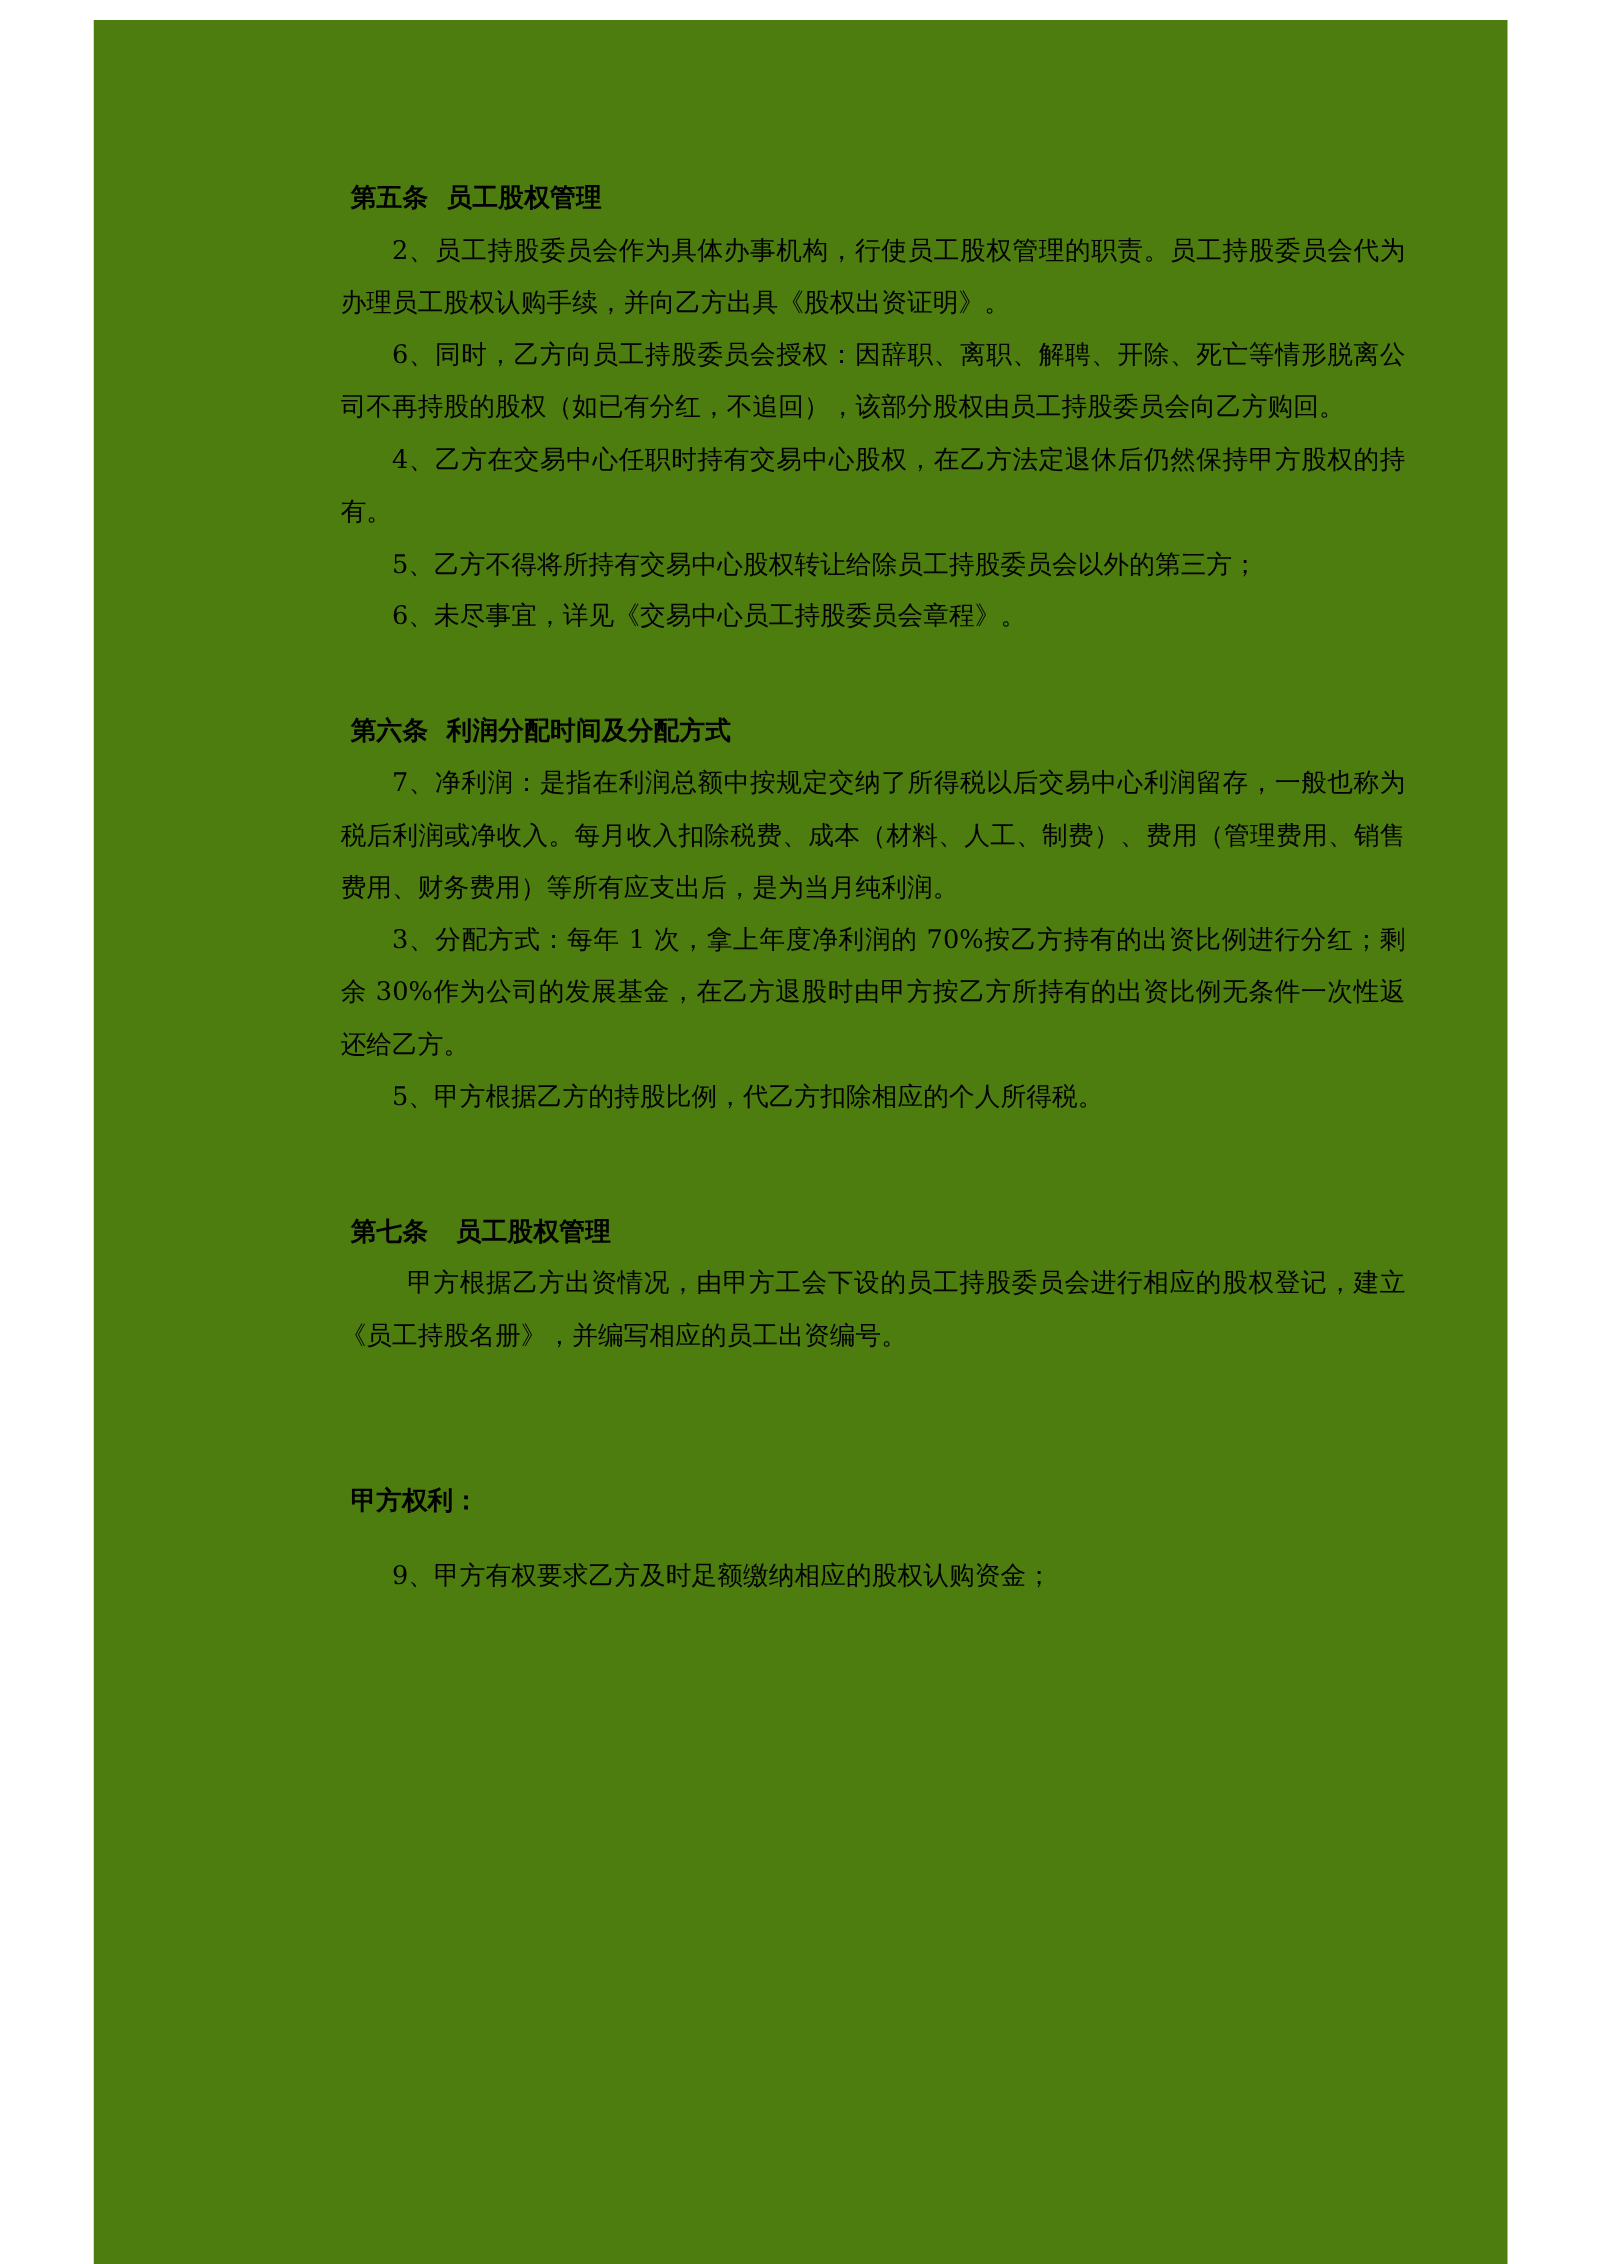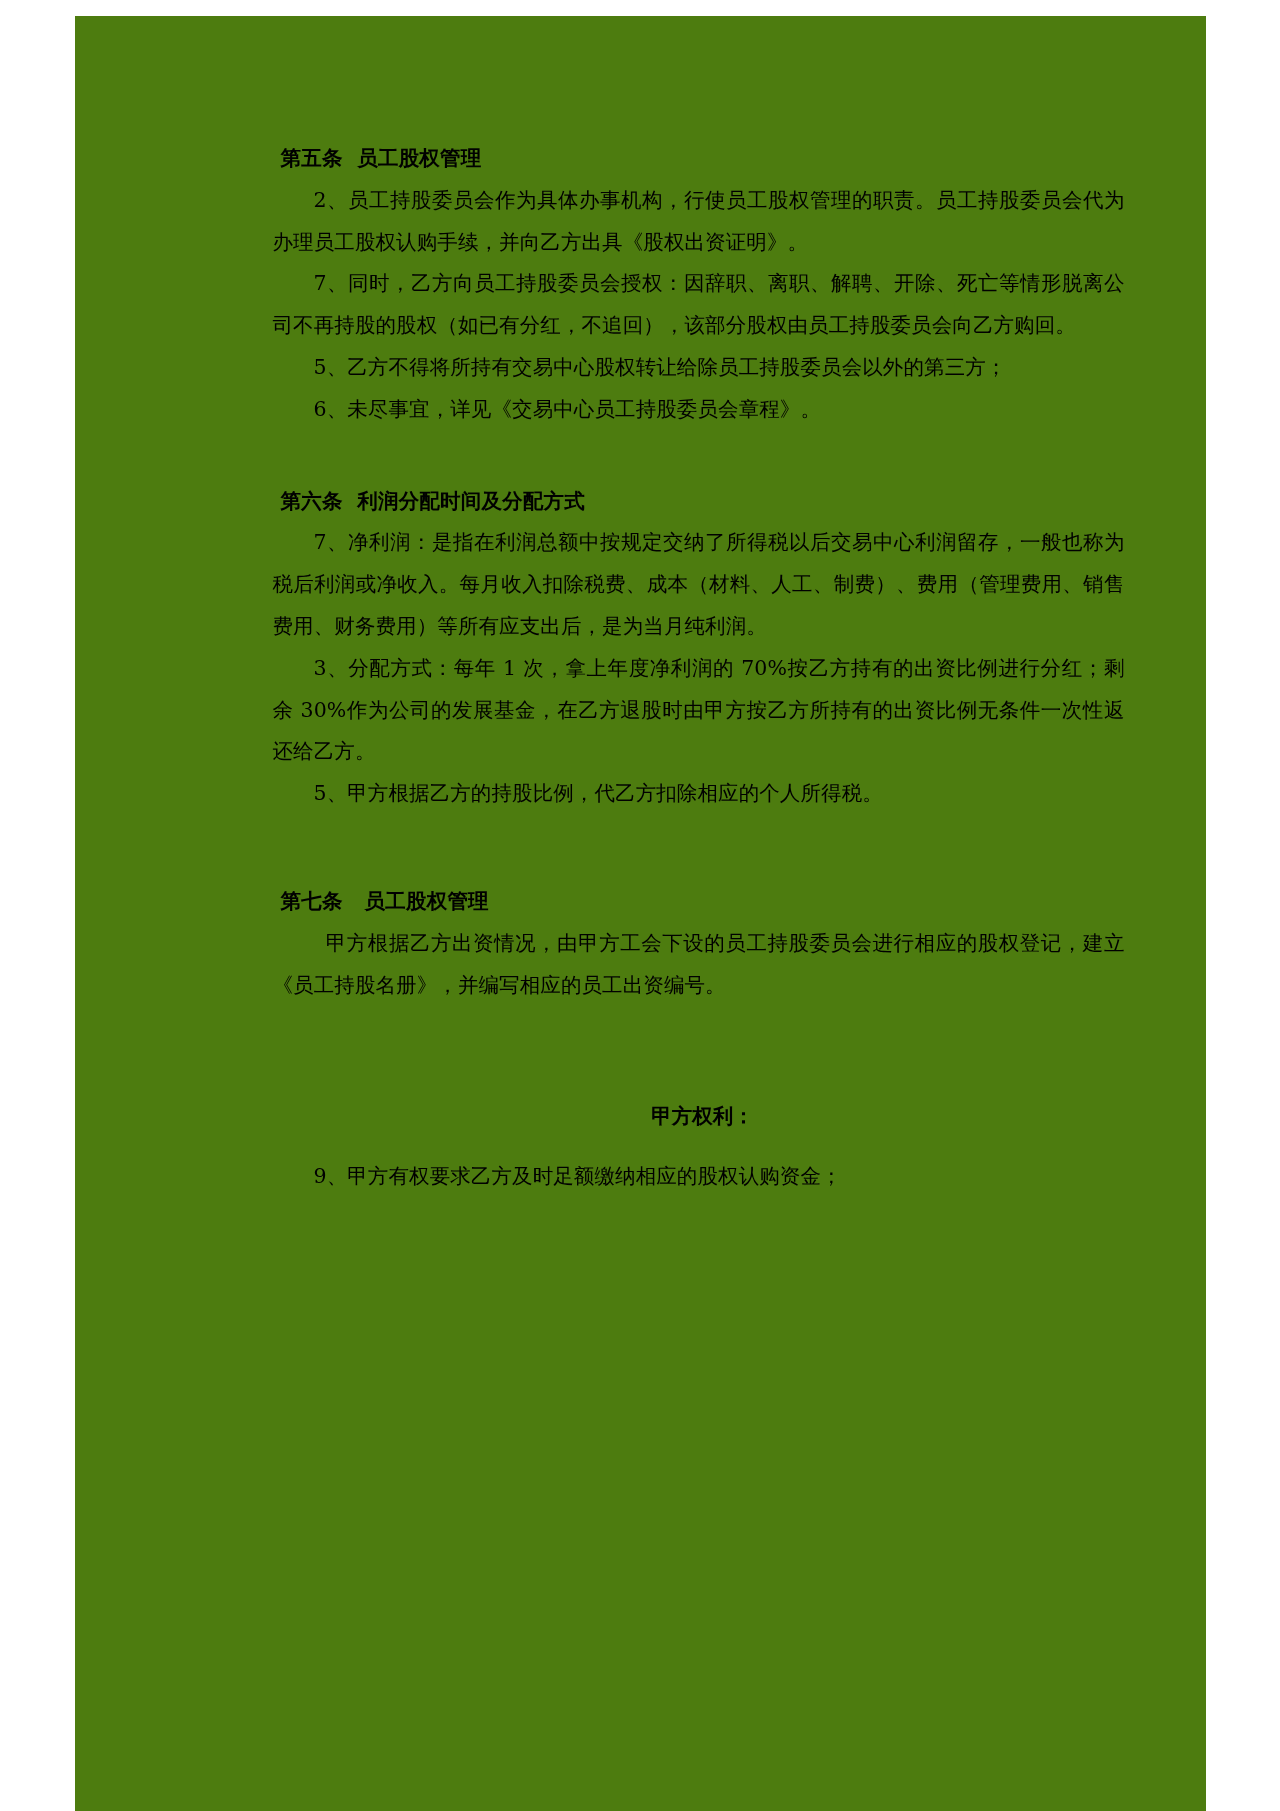--- a/index.html
+++ b/index.html
@@ -52,42 +52,42 @@
     text-indent: 2.6em;
   }
   .subhead {
     font-family: "DejaVu Serif", "Liberation Serif", serif;
     font-weight: bold;
     font-size: 20.5px;
     line-height: 2.04;
     margin: 0;
     padding-left: 8px;
     text-indent: 0;
-    text-align: center;
   }
   .gap-lg { height: 56px; }
   .gap-sm { height: 18px; }
   .gap-xl { height: 72px; }
   .blank-line {
     display: inline-block;
     border-bottom: 1.5px solid #000;
     width: 2.0em;
     vertical-align: baseline;
     height: 0.95em;
   }
 </style>
 </head>
 <body>
 
 <div id="page">
   <div id="content">
 
     <h2 class="heading">第五条  员工股权管理</h2>
     <p class="para">2、员工持股委员会作为具体办事机构，行使员工股权管理的职责。员工持股委员会代为办理员工股权认购手续，并向乙方出具《股权出资证明》。</p>
-    <p class="para">7、同时，乙方向员工持股委员会授权：因辞职、离职、解聘、开除、死亡等情形脱离公司不再持股的股权（如已有分红，不追回），该部分股权由员工持股委员会向乙方购回。</p>
+    <p class="para">6、同时，乙方向员工持股委员会授权：因辞职、离职、解聘、开除、死亡等情形脱离公司不再持股的股权（如已有分红，不追回），该部分股权由员工持股委员会向乙方购回。</p>
+    <p class="para">4、乙方在交易中心任职时持有交易中心股权，在乙方法定退休后仍然保持甲方股权的持有。</p>
     <p class="para">5、乙方不得将所持有交易中心股权转让给除员工持股委员会以外的第三方；</p>
     <p class="para">6、未尽事宜，详见《交易中心员工持股委员会章程》。</p>
 
     <div class="gap-lg"></div>
 
     <h2 class="heading">第六条  利润分配时间及分配方式</h2>
     <p class="para">7、净利润：是指在利润总额中按规定交纳了所得税以后交易中心利润留存，一般也称为税后利润或净收入。每月收入扣除税费、成本（材料、人工、制费）、费用（管理费用、销售费用、财务费用）等所有应支出后，是为当月纯利润。</p>
     <p class="para">3、分配方式：每年 1 次，拿上年度净利润的 70%按乙方持有的出资比例进行分红；剩余 30%作为公司的发展基金，在乙方退股时由甲方按乙方所持有的出资比例无条件一次性返还给乙方。</p>
     <p class="para">5、甲方根据乙方的持股比例，代乙方扣除相应的个人所得税。</p>
 

